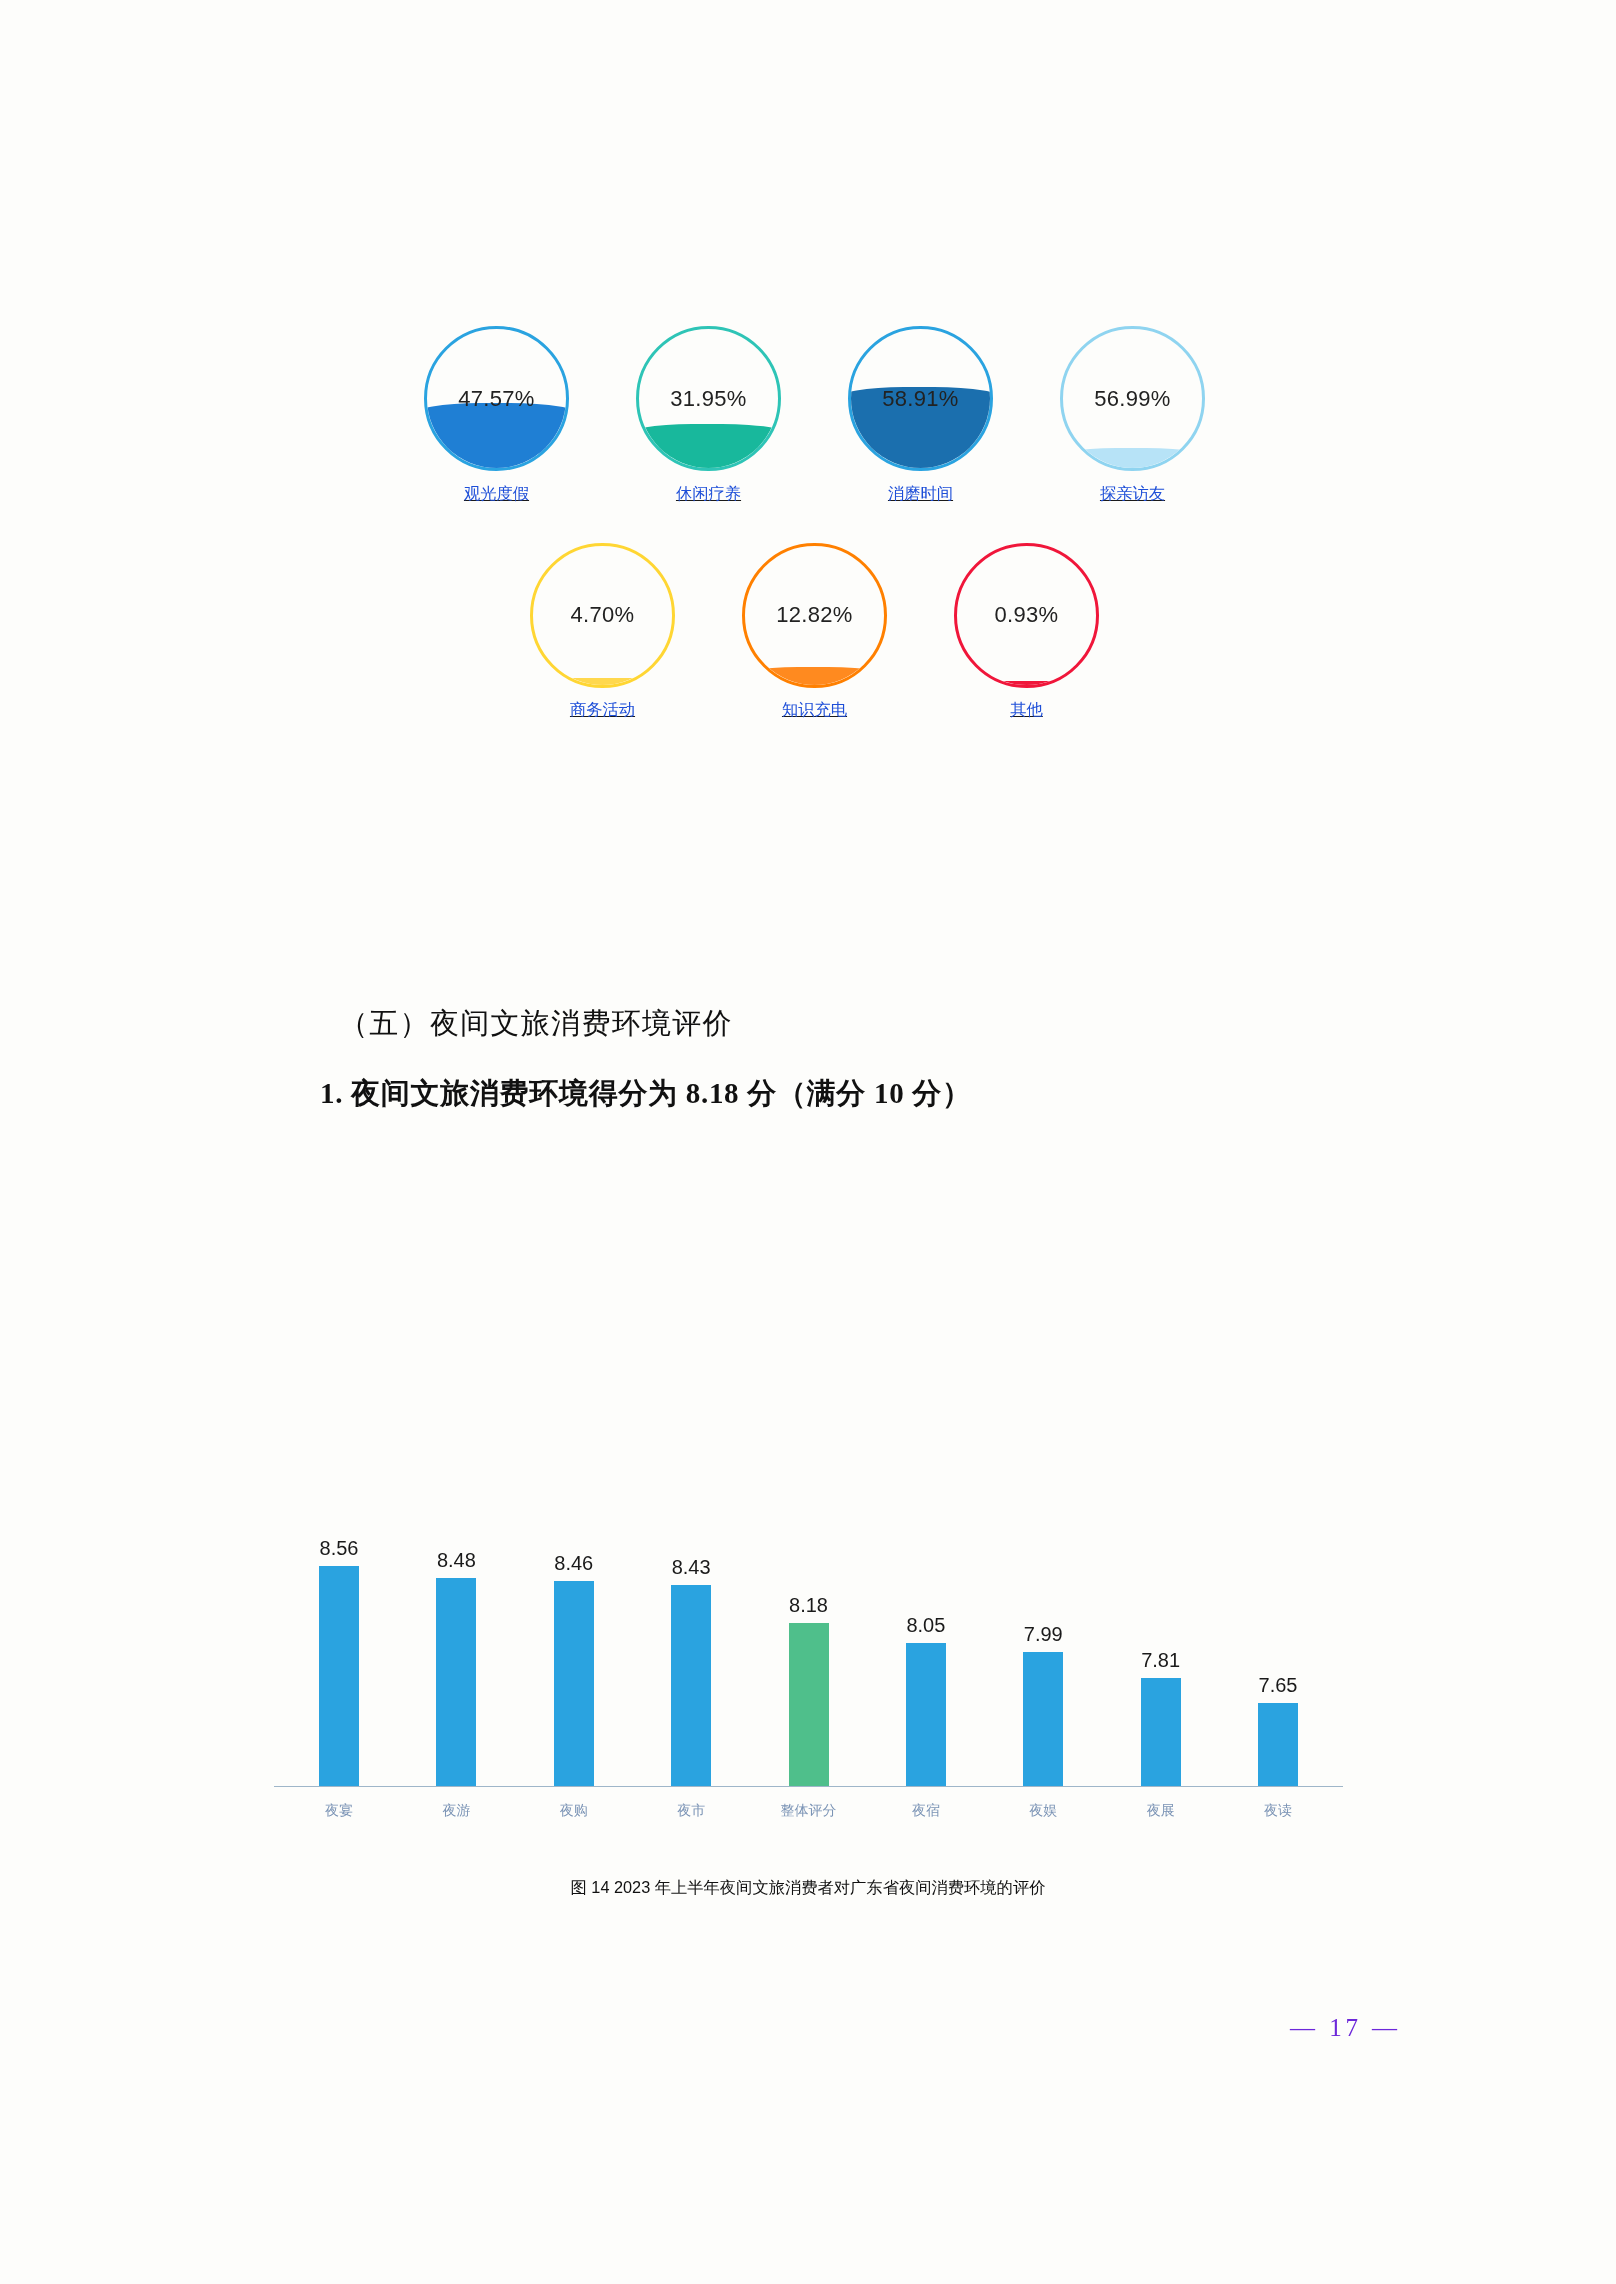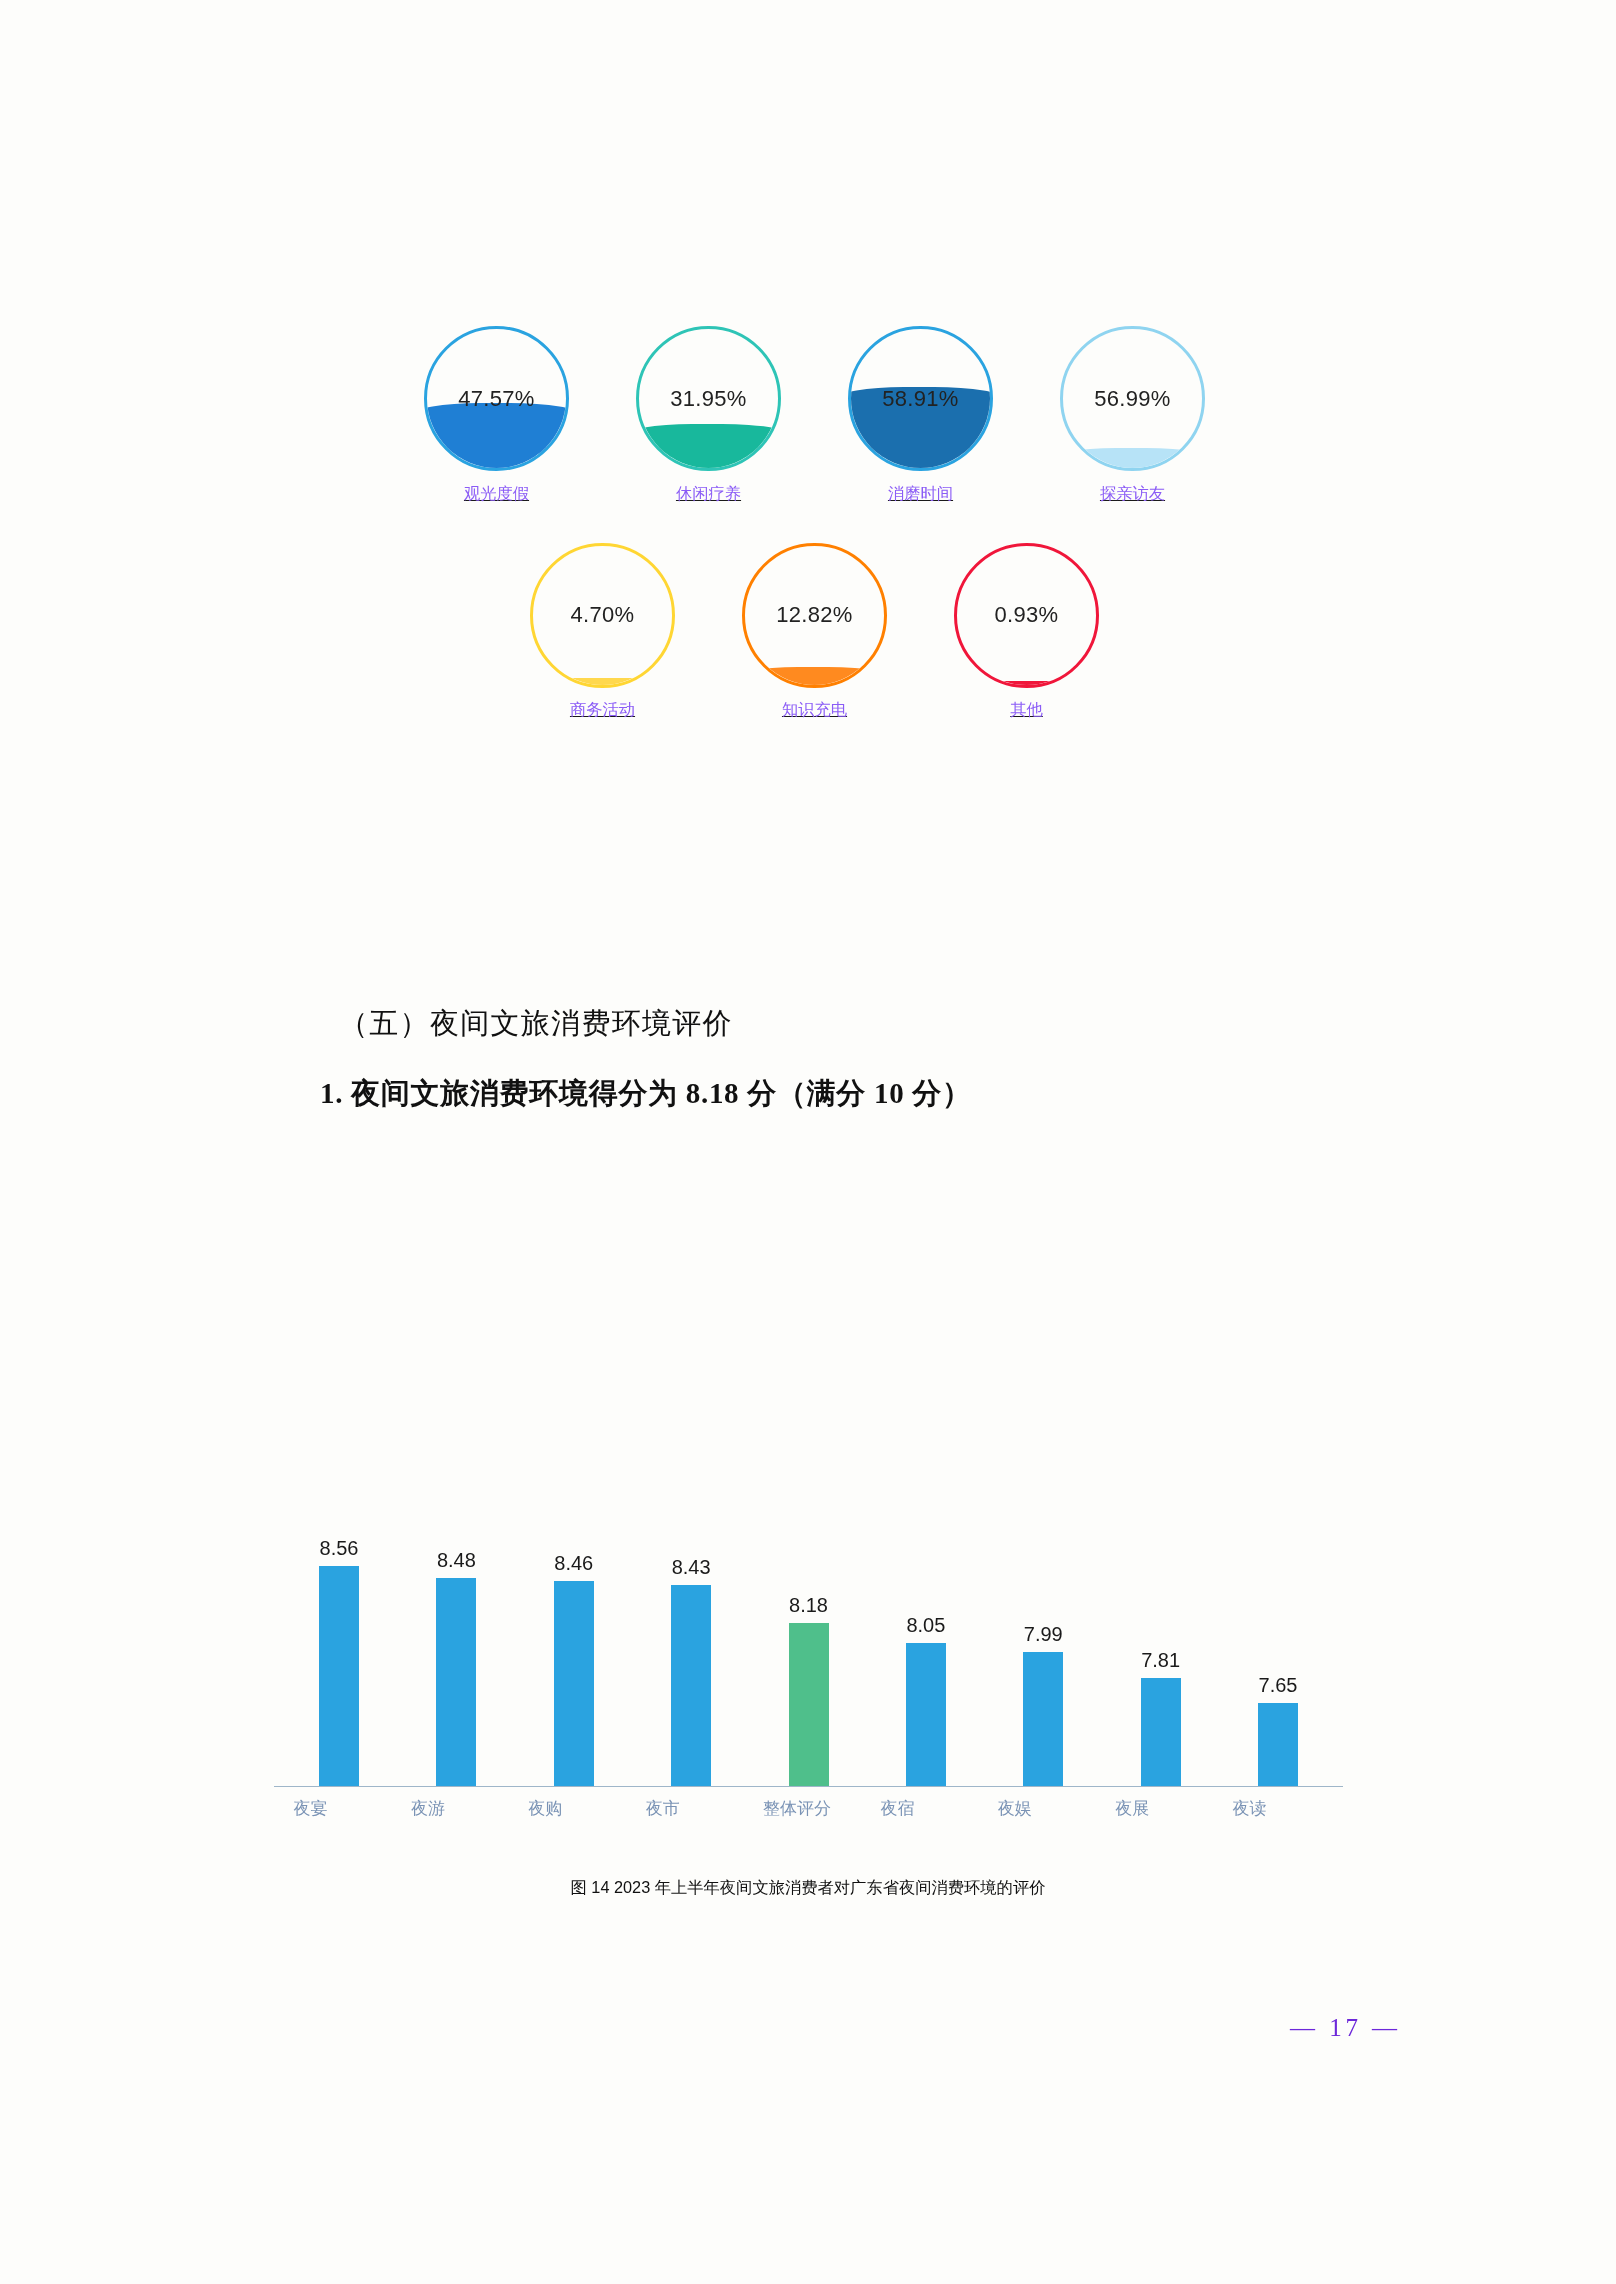--- a/index.html
+++ b/index.html
@@ -66,21 +66,21 @@
     justify-content: center;
     font-family: "Liberation Sans", sans-serif;
     font-size: 22px;
     color: #222;
     letter-spacing: 0.3px;
   }
   .circle-label {
     margin-top: 11.7px;
     font-family: "Liberation Sans", sans-serif;
     font-size: 16.3px;
-    color: #8b5cf6;
+    color: #1d4ed8;
   }
   .fig-caption {
     position: absolute;
     width: 100%;
     text-align: center;
     font-family: "Liberation Sans", sans-serif;
     font-size: 16.3px;
     color: #111;
   }
   #cap13 { left: 0; top: 878px; }
@@ -168,23 +168,23 @@
     left: 0;
     bottom: 5.2px;
     width: 100%;
     display: flex;
     justify-content: space-between;
     padding: 0 19.5px;
     box-sizing: border-box;
   }
   .cat {
     width: 91px;
-    text-align: left;
-    font-family: "Liberation Sans", sans-serif;
-    font-size: 17px;
+    text-align: center;
+    font-family: "Liberation Sans", sans-serif;
+    font-size: 14px;
     color: #7a93b5;
   }
   .page-number {
     position: absolute;
     right: 215px;
     top: 2014px;
     font-size: 25px;
     letter-spacing: 3.9px;
     color: #6d28d9;
     font-family: "Liberation Serif", serif;

